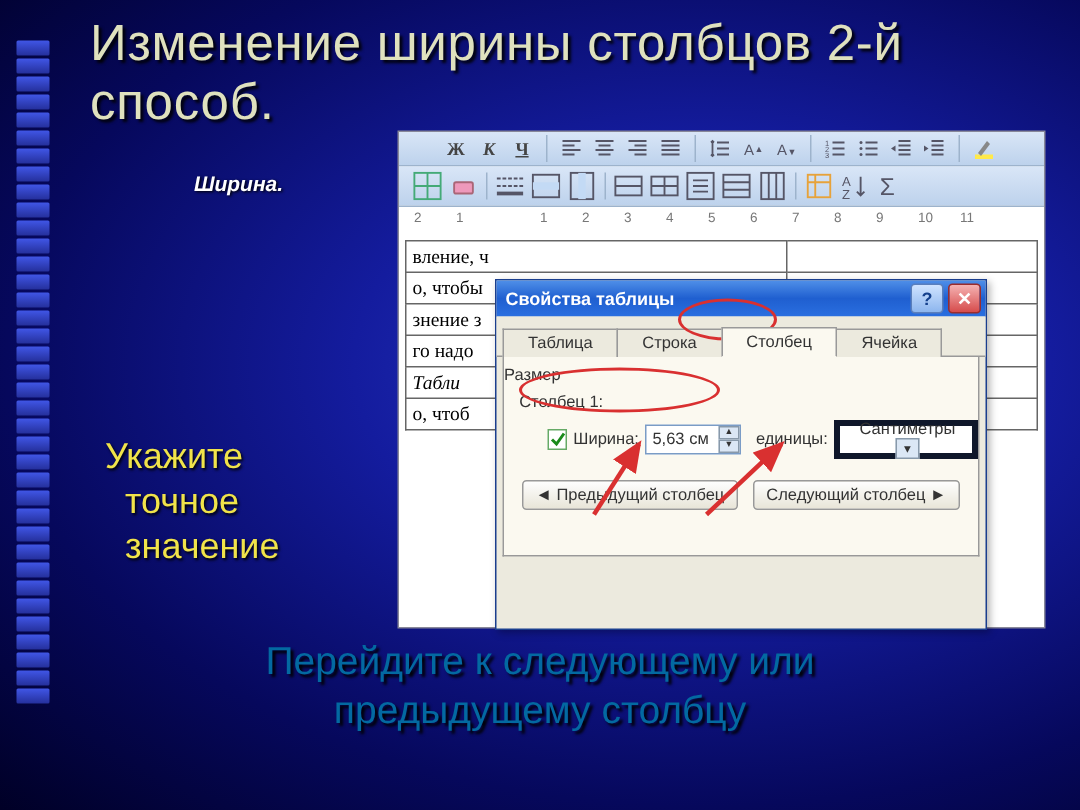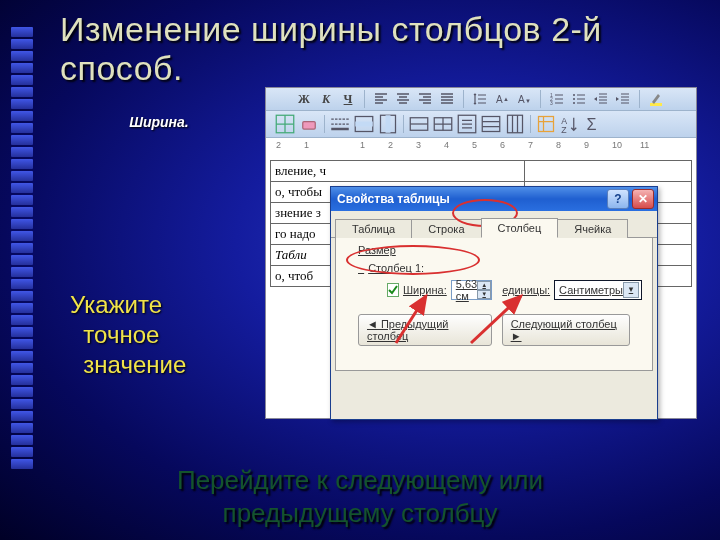--- a/index.html
+++ b/index.html
@@ -52,23 +52,23 @@
     position: absolute;
     left: 70px; top: 290px;
     color: #f0e34a;
     font-size: 24px;
     line-height: 1.25;
     text-shadow: 1px 1px 2px #000;
   }
   .note3 {
     position: absolute;
     left: 0; right: 0;
-    top: 464px;
+    top: 424px;
     text-align: center;
-    color: #14532d;
+    color: #0369a1;
     font-size: 26px;
     line-height: 1.25;
     text-shadow: 2px 2px 2px #000;
   }
 
   
   .shot {
     position: absolute;
     left: 266px; top: 88px;
     width: 430px; height: 330px;
@@ -203,22 +203,21 @@
     background: #fbf9f0;
     z-index: 2;
     border-bottom: 1px solid #fbf9f0;
   }
   .panel {
     background: #fbf9f0;
     border: 1px solid #999;
     border-top: none;
     margin: 0 4px 4px 4px;
     height: 120px;
-    padding: 6px 22px;
-    text-decoration: underline;
+    padding: 6px 0;
   }
   .group-label { font-size:11px; color:#333; }
   .row {
     display:flex; align-items:center; gap:4px; margin-top:6px;
     font-size: 11px; color:#333;
   }
   .chk {
     width:12px; height:12px; border:1px solid #6a6;
     display:inline-flex; align-items:center; justify-content:center;
     background:#fff;
@@ -229,25 +228,26 @@
     border: 1px solid #7a9cc6;
     background:#fff;
     display:flex; align-items:center; justify-content:space-between;
     padding: 0 2px 0 4px;
     font-size: 11px;
   }
   .spin { width:12px; display:flex; flex-direction:column; }
   .spin div { width:12px; height:7px; border:1px solid #89a; background:#dbe7f5; font-size:7px; line-height:5px; text-align:center;}
   .select {
     width: 88px; height: 18px;
-    border: 1px solid #0f172a;
+    border: 4px solid #0f172a;
     background:#fff;
-    display:flex; align-items:center; justify-content:space-between;
+    display:flex; align-items:center; justify-content:center;
     padding: 0 2px 0 4px;
     font-size: 11px;
+    flex-direction: column;
   }
   .dd { width:14px; height:14px; border:1px solid #89a; background:#dbe7f5; text-align:center; line-height:12px; font-size:9px;}
 
   .nav-row { display:flex; justify-content:center; gap:10px; margin-top:14px;}
   .btn {
     border: 1px solid #999;
     background: linear-gradient(#fefefe, #e8e5d8);
     padding: 3px 8px;
     font-size: 11px;
     color:#333;

